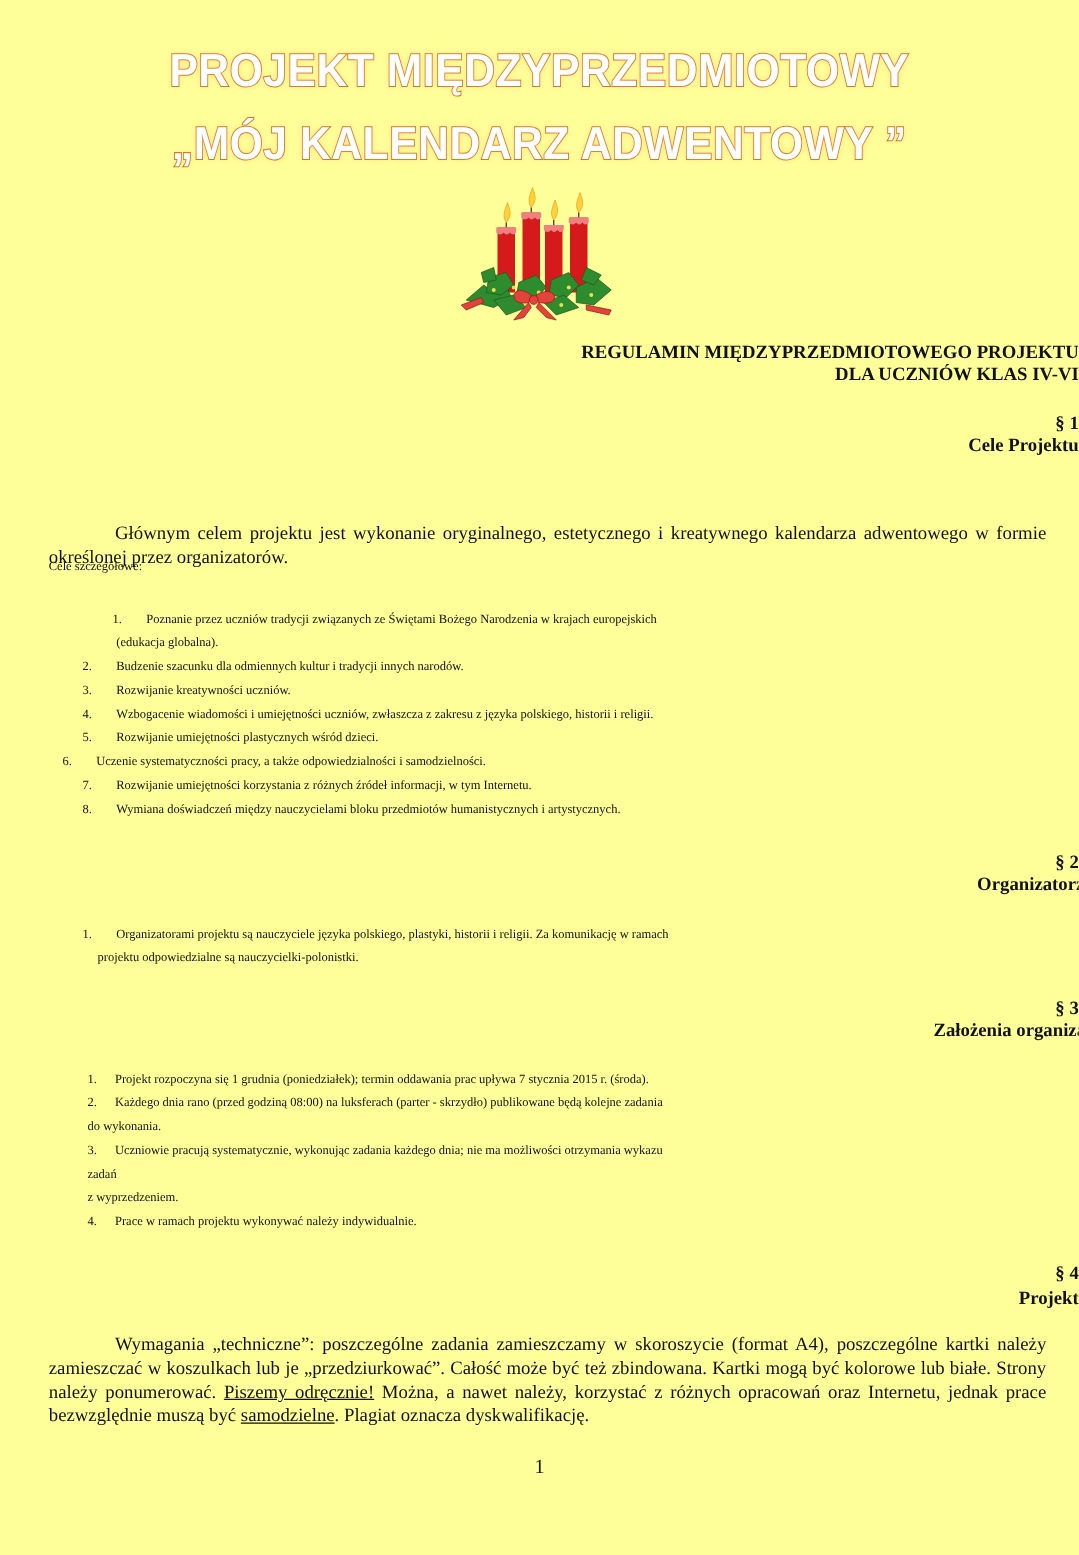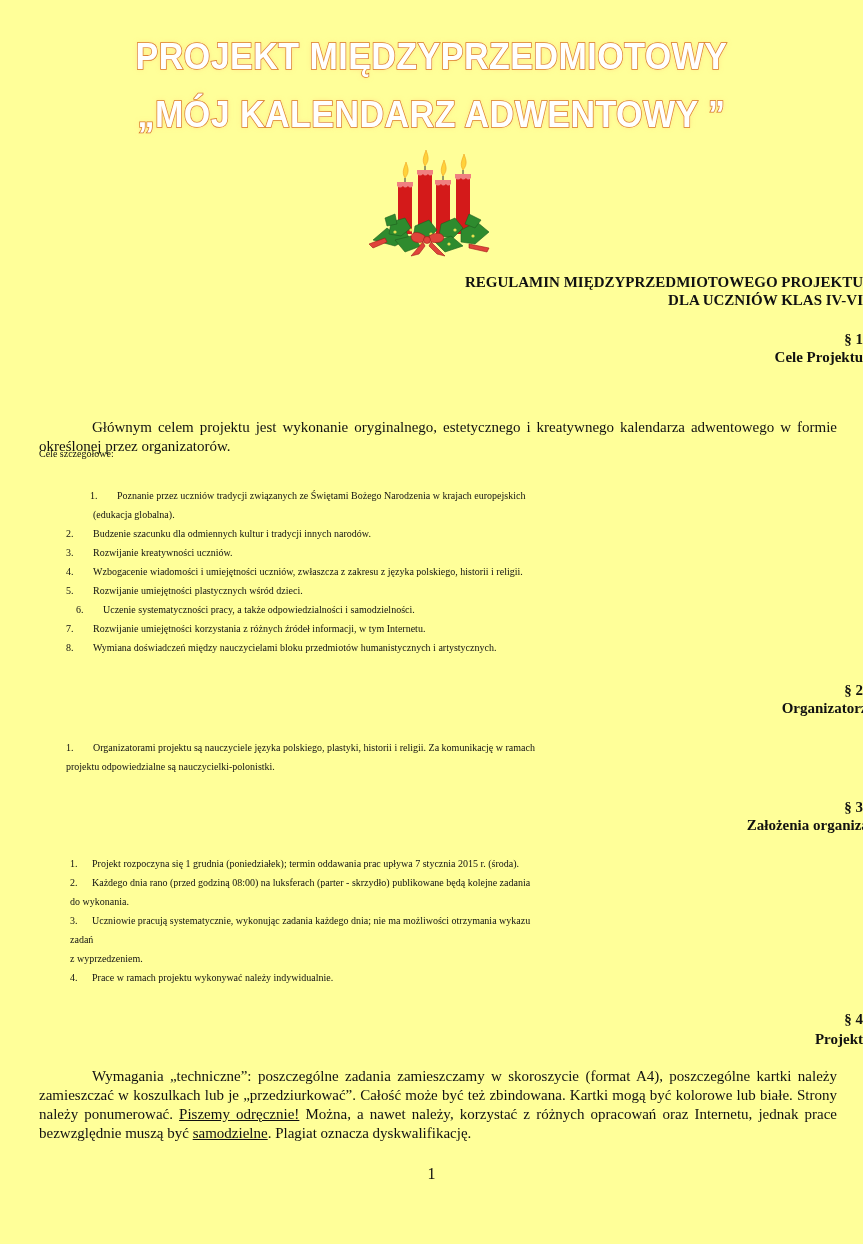--- a/index.html
+++ b/index.html
@@ -163,32 +163,32 @@
 
     <div class="line" style="left:39px; top:444px;">Cele szczegółowe:</div>
 
     <div>
       <div class="line" style="left:66px; top:486px;margin-left:24px;"><span class="num">1.</span><span>Poznanie  przez uczniów tradycji związanych ze Świętami Bożego Narodzenia w krajach europejskich</span></div>
       <div class="line" style="left:93px; top:505px;">(edukacja globalna).</div>
       <div class="line" style="left:66px; top:524px;"><span class="num">2.</span><span>Budzenie szacunku dla odmiennych kultur i tradycji innych narodów.</span></div>
       <div class="line" style="left:66px; top:543px;"><span class="num">3.</span><span>Rozwijanie kreatywności uczniów.</span></div>
       <div class="line" style="left:66px; top:562px;"><span class="num">4.</span><span>Wzbogacenie wiadomości i umiejętności uczniów, zwłaszcza z zakresu z języka polskiego, historii i religii.</span></div>
       <div class="line" style="left:66px; top:581px;"><span class="num">5.</span><span>Rozwijanie umiejętności plastycznych wśród dzieci.</span></div>
-      <div class="line" style="left:76px; top:600px;"><span class="num">6.</span><span>Uczenie systematyczności pracy, a także odpowiedzialności i samodzielności.</span></div>
+      <div class="line" style="left:50px; top:600px;"><span class="num">6.</span><span>Uczenie systematyczności pracy, a także odpowiedzialności i samodzielności.</span></div>
       <div class="line" style="left:66px; top:619px;"><span class="num">7.</span><span>Rozwijanie umiejętności korzystania z różnych źródeł informacji, w tym Internetu.</span></div>
       <div class="line" style="left:66px; top:638px;"><span class="num">8.</span><span>Wymiana doświadczeń między nauczycielami bloku przedmiotów humanistycznych i artystycznych.</span></div>
     </div>
   </section>
 
   <section>
     <div class="heading" style="top:681px;">§ 2</div>
     <div class="heading" style="top:699px;padding-left:12px;">Organizatorzy</div>
 
     <div class="line" style="left:66px; top:738px;"><span class="num">1.</span><span>Organizatorami projektu są nauczyciele języka polskiego, plastyki, historii i religii. Za komunikację w ramach</span></div>
-    <div class="line" style="left:66px; top:757px;">projektu odpowiedzialne są nauczycielki-polonistki.</div>
+    <div class="line" style="left:78px; top:757px;">projektu odpowiedzialne są nauczycielki-polonistki.</div>
   </section>
 
   <section>
     <div class="heading" style="top:798px;">§ 3</div>
     <div class="heading" style="top:816px;padding-left:40px;">Założenia organizacyjne</div>
 
     <div class="line" style="left:70px; top:854px;"><span class="num" style="width:22px;">1.</span><span>Projekt rozpoczyna się 1 grudnia (poniedziałek); termin oddawania prac upływa 7 stycznia 2015 r. (środa).</span></div>
     <div class="line" style="left:70px; top:873px;"><span class="num" style="width:22px;">2.</span><span>Każdego dnia rano (przed godziną 08:00) na luksferach (parter - skrzydło) publikowane będą kolejne zadania</span></div>
     <div class="line" style="left:70px; top:892px;">do wykonania.</div>
     <div class="line" style="left:70px; top:911px;"><span class="num" style="width:22px;">3.</span><span>Uczniowie pracują systematycznie, wykonując zadania każdego dnia; nie ma możliwości otrzymania wykazu</span></div>

